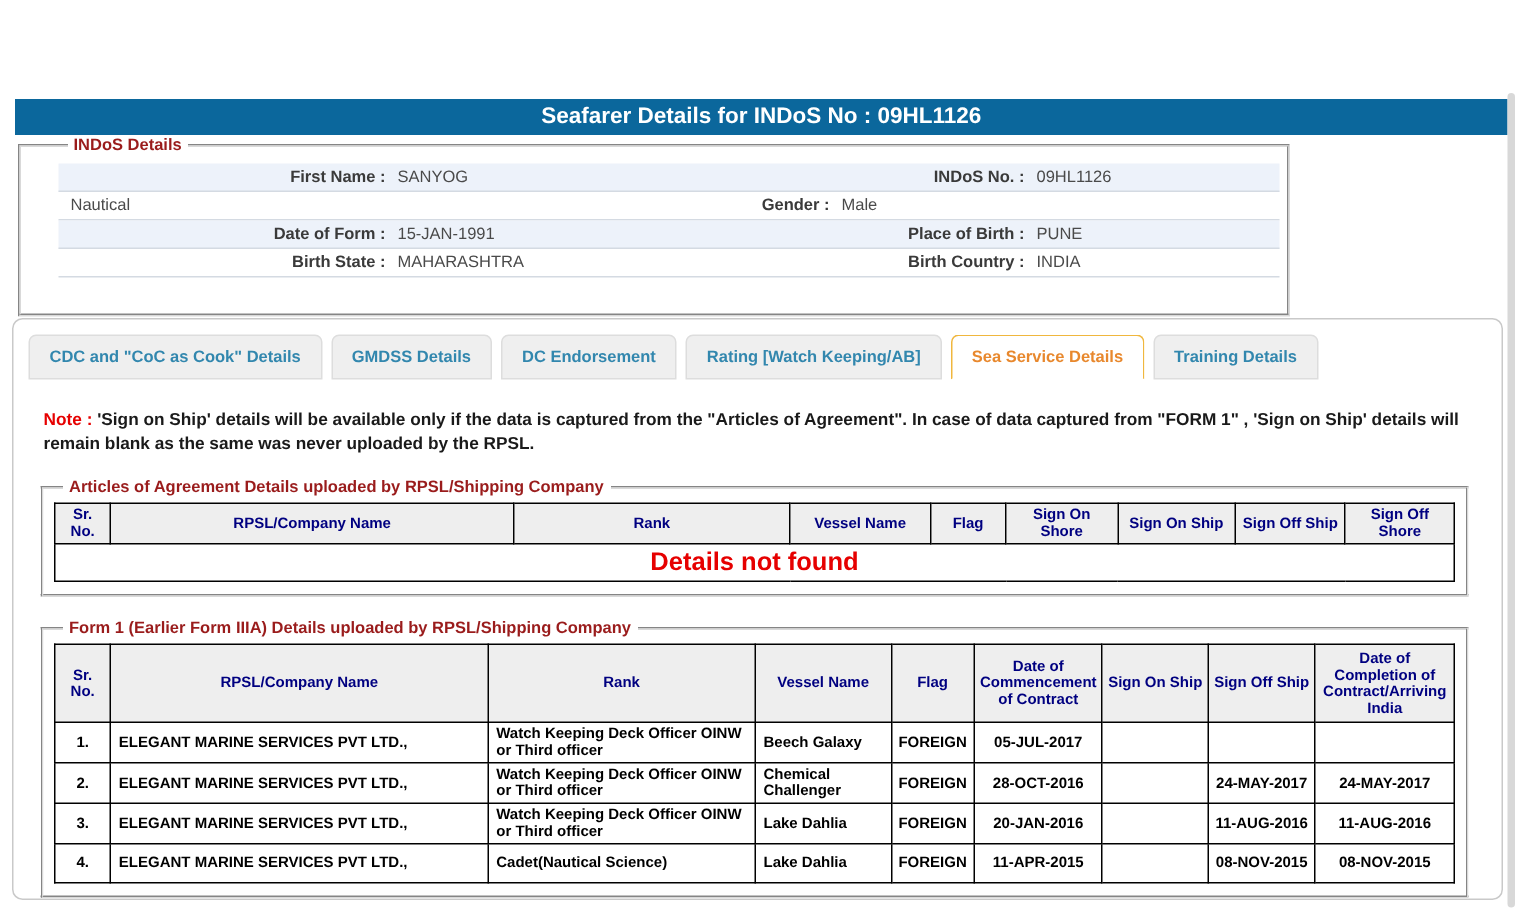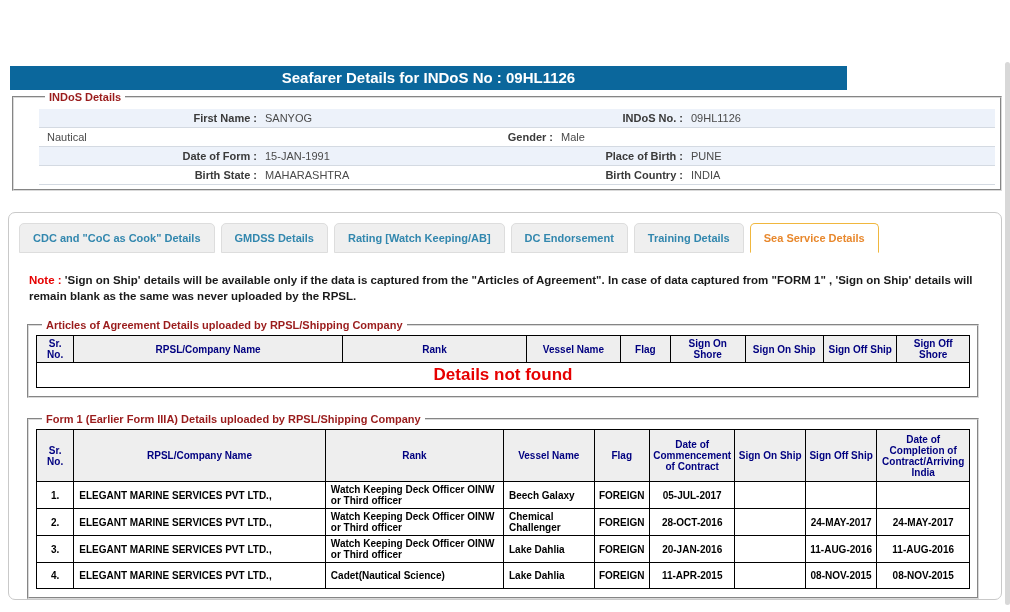--- a/index.html
+++ b/index.html
@@ -3,25 +3,25 @@
 <meta charset="utf-8">
 <style>
   :root{
     --title_bar_bg:#0b679c; --legend_red:#9a1c1c; --note_red:#e60000;
     --row_alt_bg:#edf2fa; --tab_blue:#3287ae; --tab_active_orange:#e8882d;
     --tab_active_border:#f0b73e; --header_navy:#000080; --table_border:#000000;
   }
   *{box-sizing:border-box; margin:0; padding:0;}
   html,body{width:1010px; height:612px; overflow:hidden; background:#ffffff;
     font-family:"Liberation Sans", sans-serif;}
-  .title-bar{position:absolute; left:10px; top:66px; width:837px; height:24px;
+  .title-bar{position:absolute; left:10px; top:66px; width:995px; height:24px;
     background:var(--title_bar_bg); color:#fff; font-size:15px; font-weight:bold;
     text-align:center; line-height:24px;}
-  .indos-fieldset{position:absolute; left:12px; top:91px; width:990px;
-    border:2px groove #d9d9d9; padding:6px 5px 4px 25px; background:#fff;}
+  .indos-fieldset{position:absolute; left:12px; top:91px; width:848px;
+    border:2px groove #d9d9d9; padding:6px 5px 24px 25px; background:#fff;}
   .indos-fieldset legend, .data-fieldset legend{
     font-size:11px; font-weight:bold; color:var(--legend_red); padding:0 4px; margin-left:6px;}
   .indos-row{display:grid; grid-template-columns:218px 296px 130px 1fr;
     min-height:19px; align-items:center; border-bottom:1px solid #d4dae2; font-size:11px;}
   .indos-row.alt{background:var(--row_alt_bg);}
   .indos-row .label{font-weight:bold; color:#3a3a3a; text-align:right;}
   .indos-row .value{color:#4a4a4a; padding-left:8px;}
   .panel{position:absolute; left:8px; top:212px; width:994px; height:388px;
     border:1px solid #c9c9c9; border-radius:7px; background:#fff;}
   .tabs{display:flex; gap:6px; margin:10px 10px 0 10px;}
@@ -79,24 +79,24 @@
         <div class="label">Birth Country :</div>
         <div class="value">INDIA</div>
       </div>
     </div>
 </fieldset>
 
 <div class="panel">
   <div class="tabs">
       <div class="tab">CDC and "CoC as Cook" Details</div>
       <div class="tab">GMDSS Details</div>
+      <div class="tab">DC Endorsement</div>
       <div class="tab">Rating [Watch Keeping/AB]</div>
-      <div class="tab">DC Endorsement</div>
+      <div class="tab active">Sea Service Details</div>
       <div class="tab">Training Details</div>
-      <div class="tab active">Sea Service Details</div>
     </div>
 
   <div class="note">
     <span class="note-label">Note :</span>
     <span>'Sign on Ship' details will be available only if the data is captured from the "Articles of Agreement". In case of data captured from "FORM 1" , 'Sign on Ship' details will remain blank as the same was never uploaded by the RPSL.</span>
   </div>
 
   <fieldset class="data-fieldset">
     <legend>Articles of Agreement Details uploaded by RPSL/Shipping Company</legend>
     <table id="articles-table">

